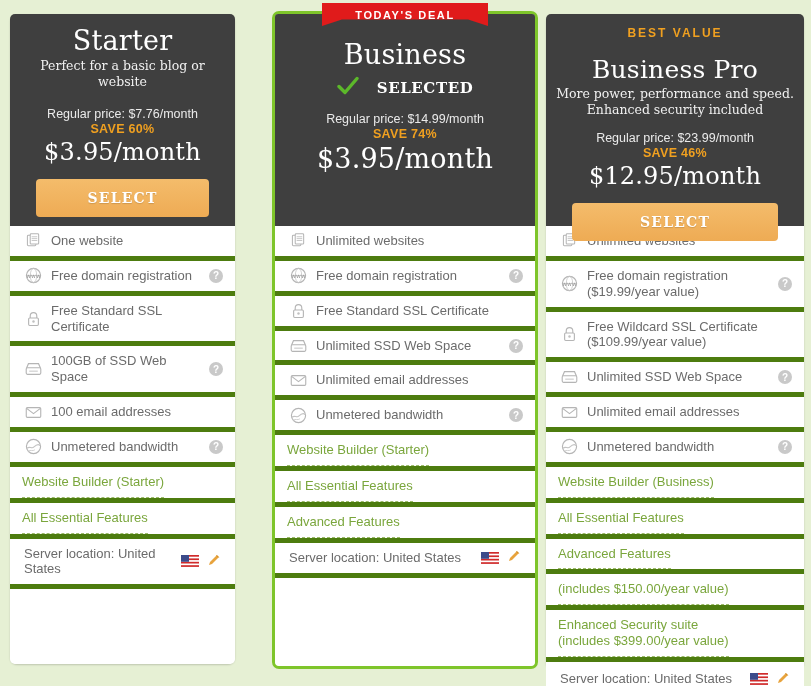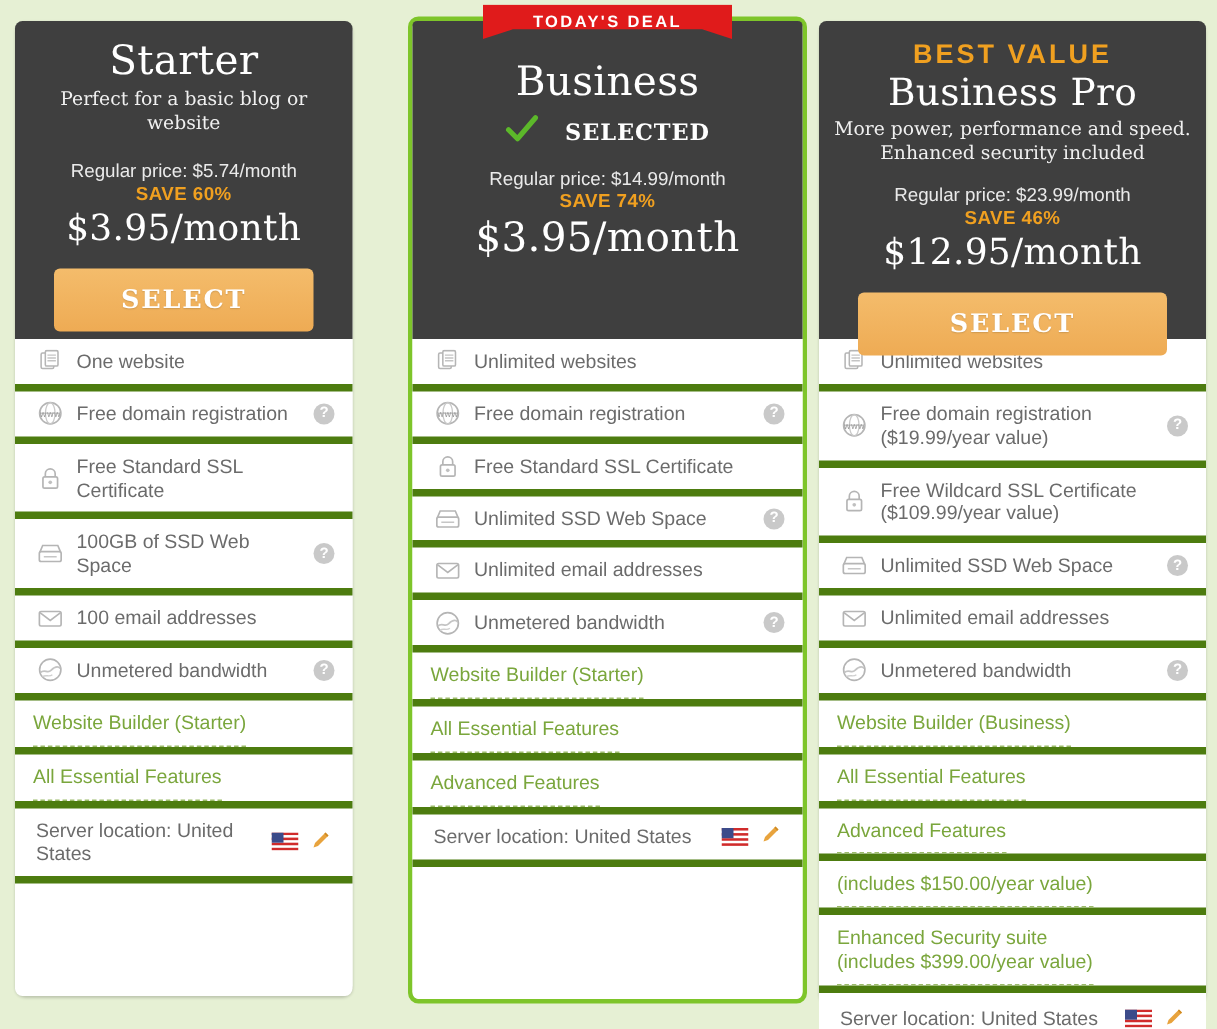--- a/index.html
+++ b/index.html
@@ -47,25 +47,25 @@
     font-size: 11px;
     font-weight: bold;
     letter-spacing: 1.6px;
     padding: 6px 18px 5px;
     width: 166px;
     clip-path: polygon(0 0, 100% 0, 100% 100%, 88% 72%, 12% 72%, 0 100%);
     font-family: "Liberation Sans", sans-serif;
   }
   .best-value {
     color: #f0a020;
-    font-size: 18px;
+    font-size: 12px;
     font-weight: bold;
     letter-spacing: 2px;
     font-family: "Liberation Sans", sans-serif;
-    margin-bottom: 1px;
+    margin-bottom: 16px;
   }
   .plan-name {
     font-family: "DejaVu Serif", serif;
     font-size: 27px;
     font-weight: normal;
     line-height: 1.12;
     letter-spacing: .2px;
   }
   .card.c3 .plan-name { font-size: 25px; }
   .tagline {
@@ -101,21 +101,21 @@
   }
   .card.c2 .big-price { font-size: 27px; }
   .cta {
     display: block;
     margin: 13px auto 0;
     width: calc(100% - 32px);
     border: none;
     border-radius: 4px;
     padding: 11px 0;
     font-family: "DejaVu Serif", serif;
-    font-size: 17px;
+    font-size: 14px;
     font-weight: bold;
     letter-spacing: 1.2px;
     color: #ffffff;
     cursor: pointer;
   }
   .cta.pale  { background: linear-gradient(#f3b967,#eba busy); background: linear-gradient(#f5bd6d,#eda köz); background: linear-gradient(#f4bc6b,#eeab54); text-shadow: 0 1px 1px rgba(0,0,0,.15); }
   .cta.bright{ background: linear-gradient(#fba00c,#f59000); }
   .cta .chev { margin-left: 8px; font-weight: normal; }
 
   
@@ -153,21 +153,21 @@
 </style>
 </head>
 <body>
 
 <div class="page">
 
   <div class="card c1">
     <div class="head">
       <div class="plan-name">Starter</div>
       <div class="tagline">Perfect for a basic blog or website</div>
-      <div class="reg-price">Regular price: $5.74/month</div>
+      <div class="reg-price">Regular price: $7.76/month</div>
       <div class="save">SAVE 60%</div>
       <div class="big-price">$3.95/month</div>
       <button class="cta pale">SELECT</button>
     </div>
     <div class="features">
 
       <div class="feat">
         <span class="ic">
           <svg width="15" height="15" viewBox="0 0 16 16">
               <rect x="1.5" y="2.5" width="9" height="11" rx="1" fill="none" stroke="#b5b5b5" stroke-width="1.1"></rect>

